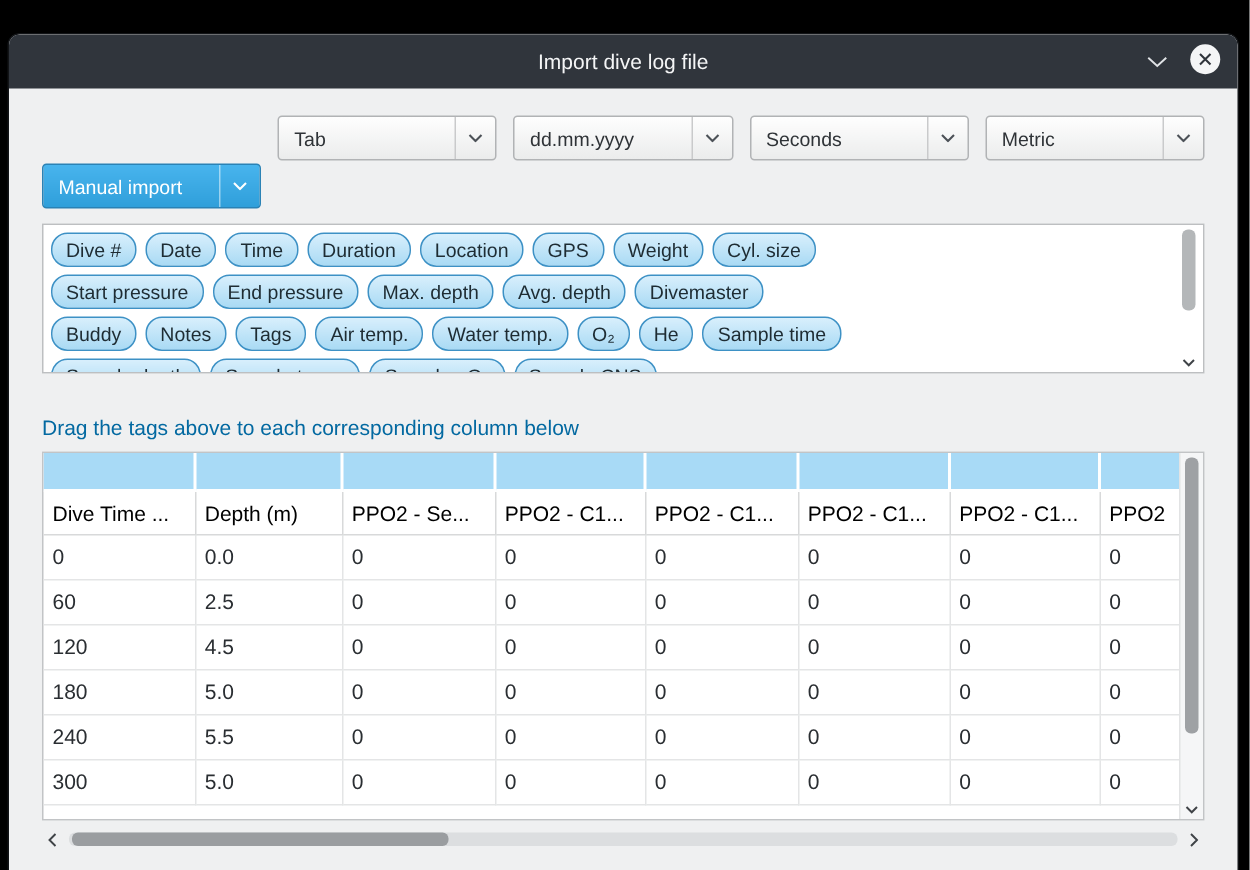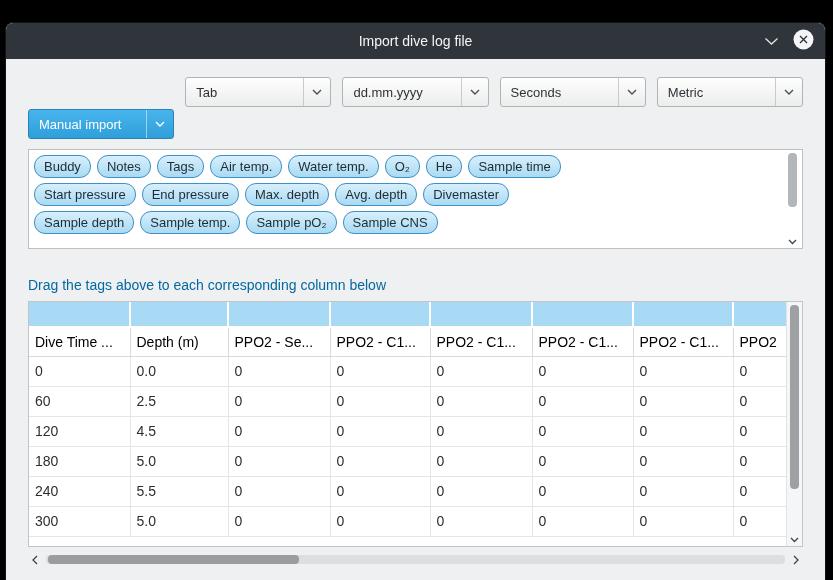--- a/index.html
+++ b/index.html
@@ -167,35 +167,45 @@
         <span class="arrow">
             <svg width="10" height="6" viewBox="0 0 10 6">
               <polyline points="1,1 5,5 9,1" fill="none" stroke="currentColor" stroke-width="1.4"></polyline>
             </svg>
           </span>
       </div>
     </div>
 
     <div class="tagbox">
       <div class="tag-row">
+        <span class="tag">Dive #</span>
+        <span class="tag">Date</span>
+        <span class="tag">Time</span>
+        <span class="tag">Duration</span>
+        <span class="tag">Location</span>
+        <span class="tag">GPS</span>
+        <span class="tag">Weight</span>
+        <span class="tag">Cyl. size</span>
+      </div>
+      <div class="tag-row">
+        <span class="tag">Start pressure</span>
+        <span class="tag">End pressure</span>
+        <span class="tag">Max. depth</span>
+        <span class="tag">Avg. depth</span>
+        <span class="tag">Divemaster</span>
+      </div>
+      <div class="tag-row">
         <span class="tag">Buddy</span>
         <span class="tag">Notes</span>
         <span class="tag">Tags</span>
         <span class="tag">Air temp.</span>
         <span class="tag">Water temp.</span>
         <span class="tag">O₂</span>
         <span class="tag">He</span>
         <span class="tag">Sample time</span>
-      </div>
-      <div class="tag-row">
-        <span class="tag">Start pressure</span>
-        <span class="tag">End pressure</span>
-        <span class="tag">Max. depth</span>
-        <span class="tag">Avg. depth</span>
-        <span class="tag">Divemaster</span>
       </div>
       <div class="tag-row">
         <span class="tag">Sample depth</span>
         <span class="tag">Sample temp.</span>
         <span class="tag">Sample pO₂</span>
         <span class="tag">Sample CNS</span>
       </div>
       <div class="tagbox-scroll">
         <div class="handle"></div>
         <div class="down">

